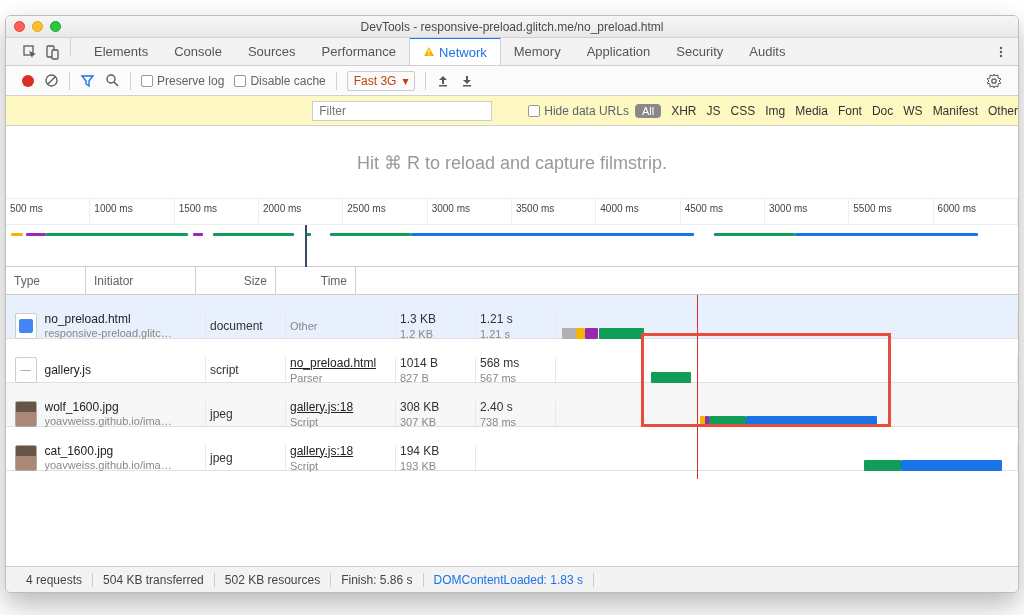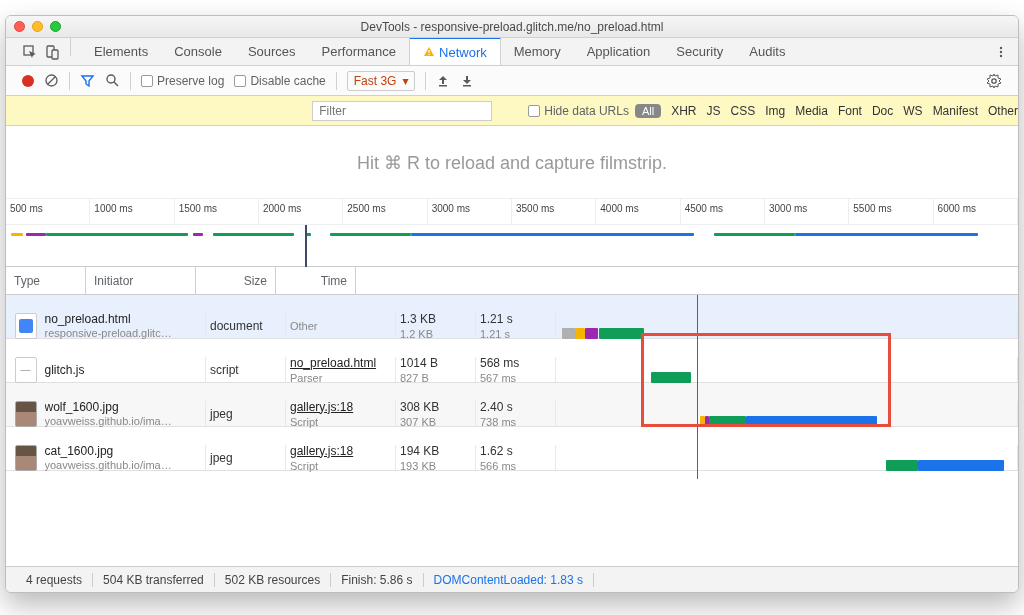--- a/index.html
+++ b/index.html
@@ -281,21 +281,21 @@
         <span class="wfseg conn" style="left:5.5%;width:3%"></span>
         <span class="wfseg wait" style="left:8.5%;width:10%"></span>
       </div>
         </div>
     </div>
 
     <div class="row">
       <div class="col c-name">
           <span class="ficon js"></span>
           <div class="name-col">
-            <span class="fname">glitch.js</span>
+            <span class="fname">gallery.js</span>
           </div>
         </div>
       <div class="col c-type">script</div>
       <div class="col c-init">
           <span class="link">no_preload.html</span>
           <span class="sub">Parser</span>
         </div>
       <div class="col c-size">
           <span>1014 B</span>
           <span class="sub">827 B</span>
@@ -352,24 +352,20 @@
         </div>
       <div class="col c-type">jpeg</div>
       <div class="col c-init">
           <span class="link">gallery.js:18</span>
           <span class="sub">Script</span>
         </div>
       <div class="col c-size">
           <span>194 KB</span>
           <span class="sub">193 KB</span>
         </div>
-      <div class="col c-time">
-          <span>1.62 s</span>
-          <span class="sub">566 ms</span>
-        </div>
       <div class="col c-wf">
           <div class="wf-area">
         <span class="wfseg wait" style="left:72%;width:7%"></span>
         <span class="wfseg dl" style="left:79%;width:19%"></span>
       </div>
         </div>
     </div>
 
     <div class="highlight-box" style="left:calc(550px + (100% - 550px)*0.185); top:38px; width:calc((100% - 550px)*0.54); height:94px;"></div>
   </div>

